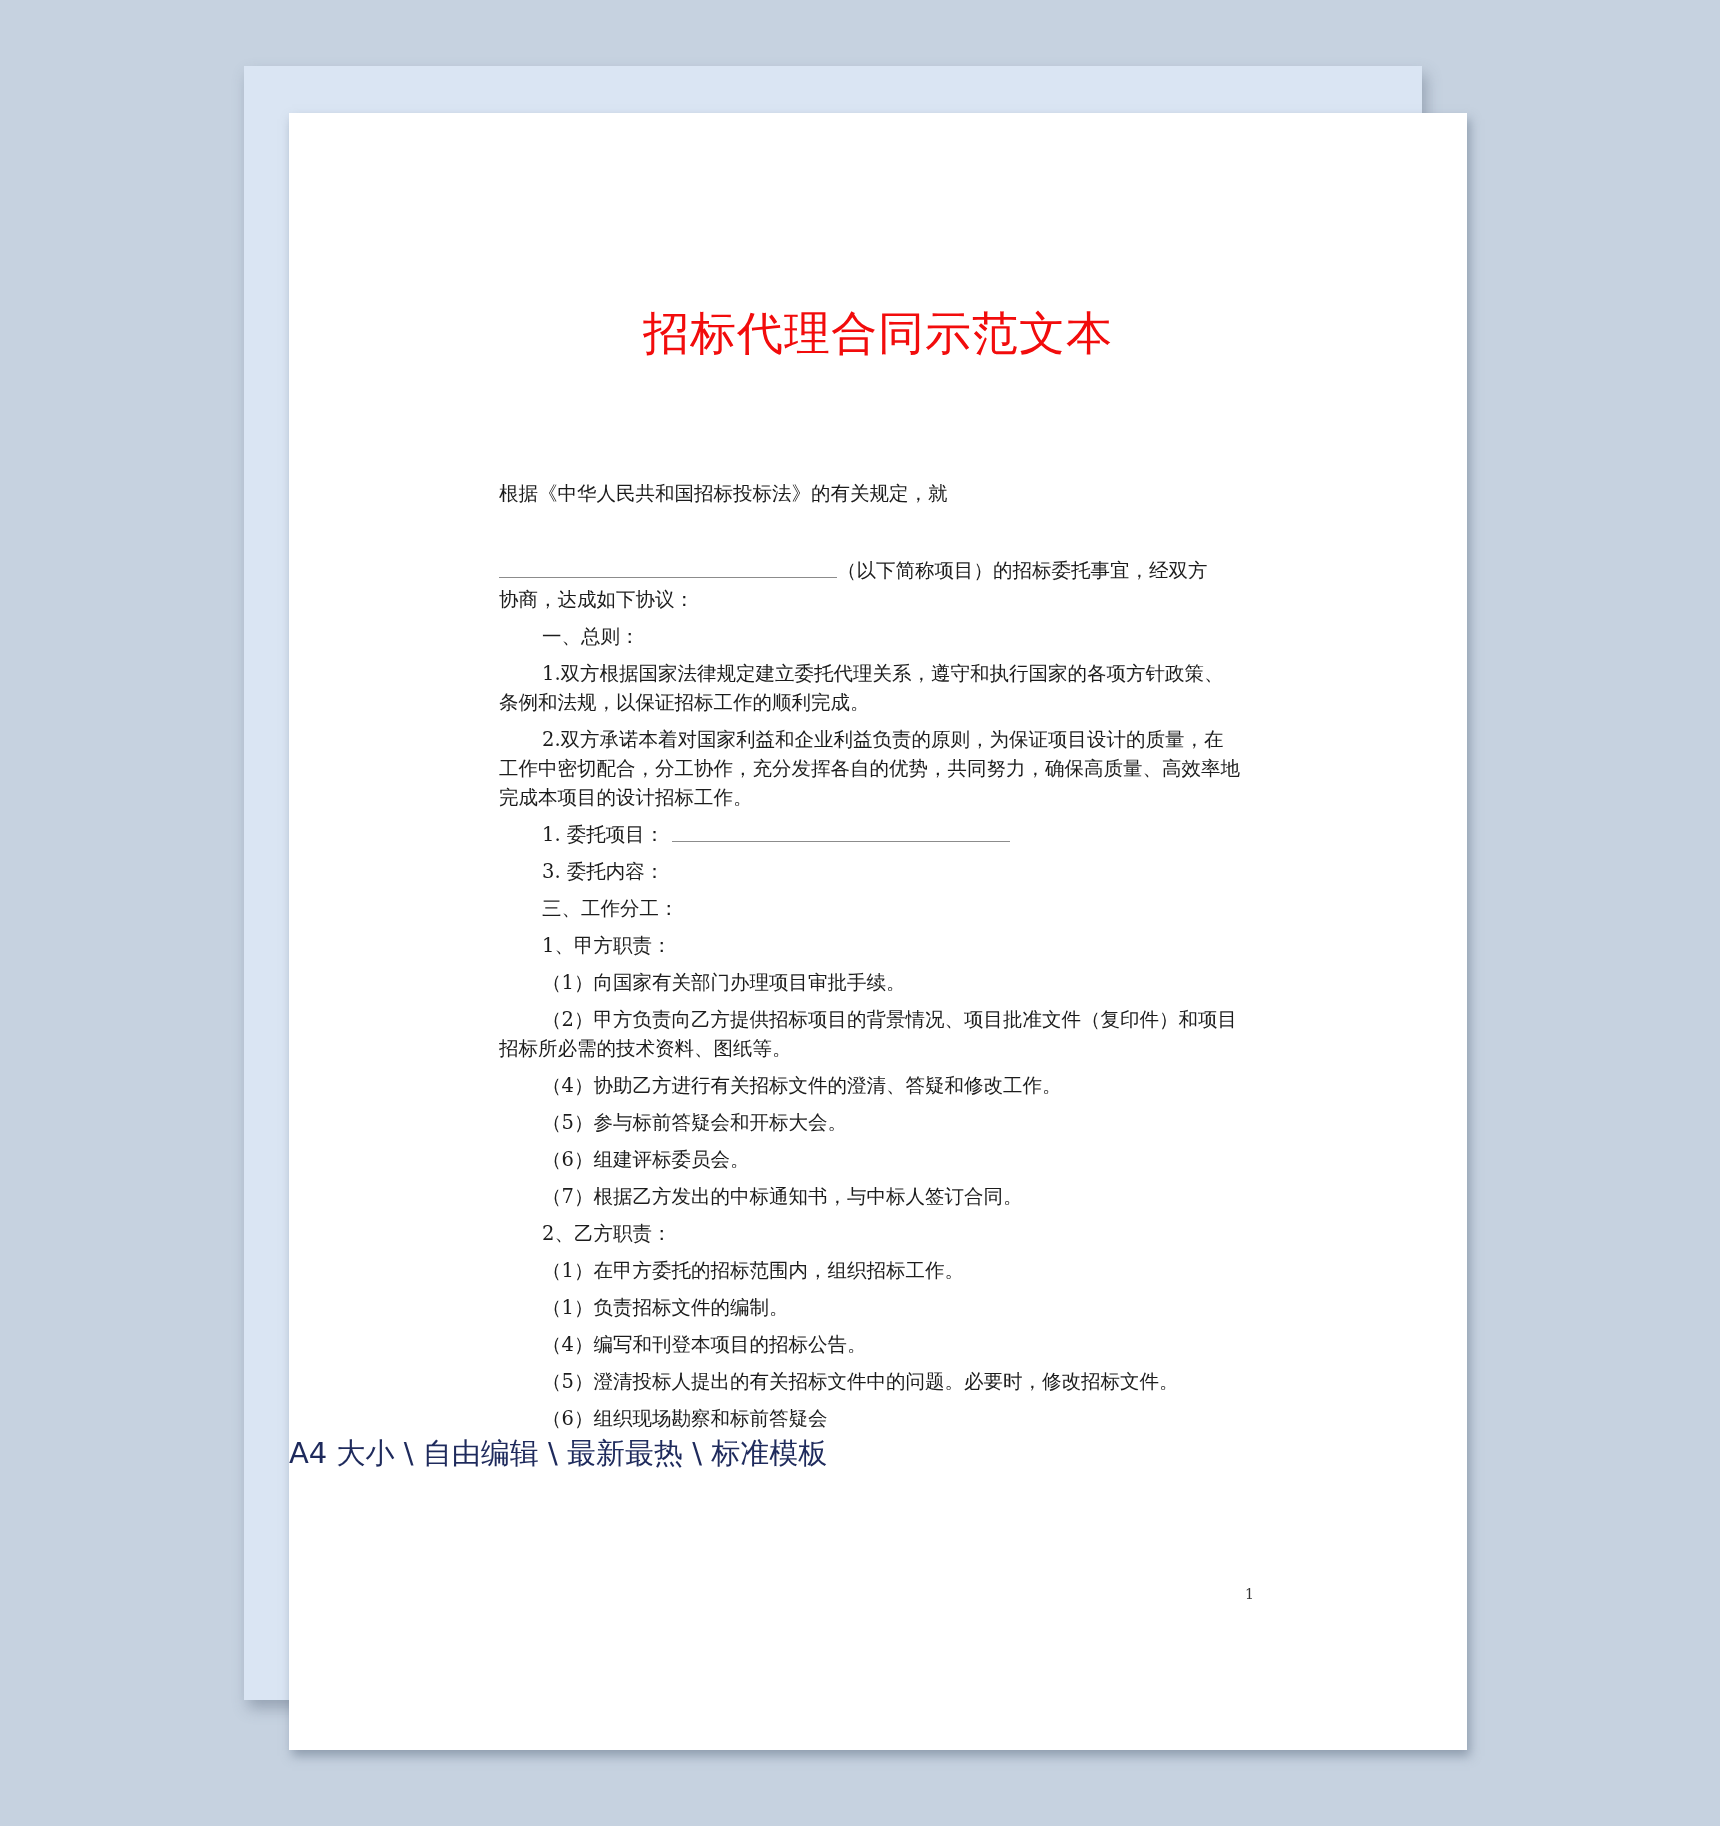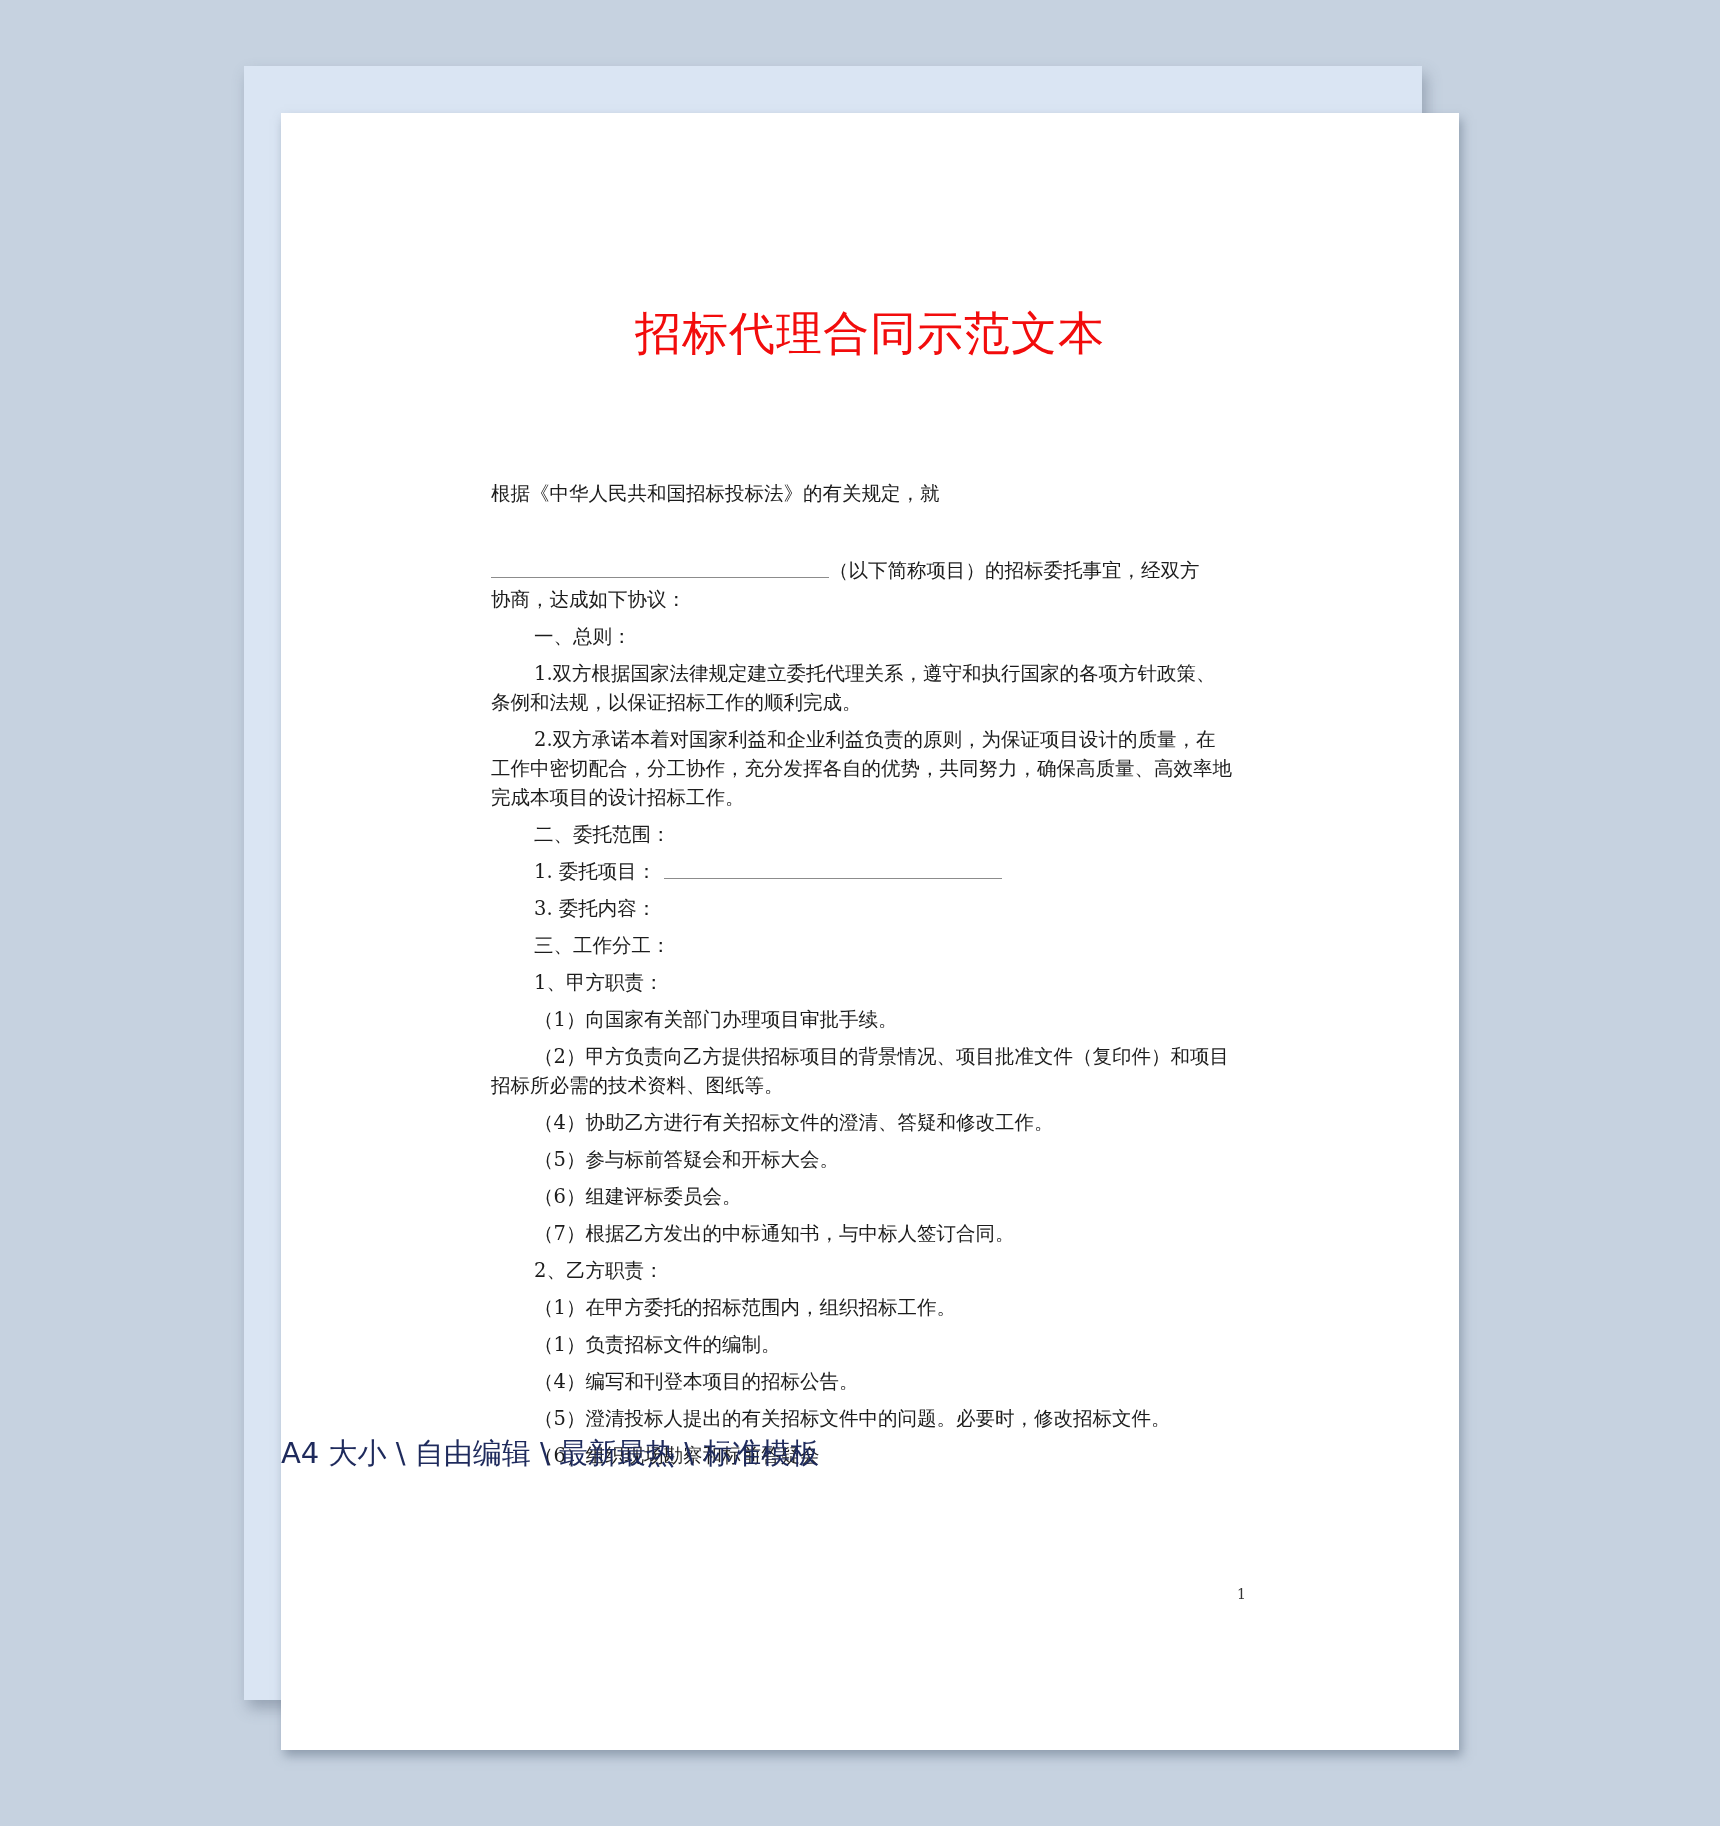--- a/index.html
+++ b/index.html
@@ -9,21 +9,21 @@
     position: relative; overflow: hidden;
     font-family: "DejaVu Serif", "Liberation Serif", serif;
   }
   .page-back {
     position: absolute; left: 244px; top: 66px;
     width: 1178px; height: 1634px;
     background: #dae5f3;
     box-shadow: 4px 8px 14px rgba(90,105,125,0.45);
   }
   .page-front {
-    position: absolute; left: 281px; top: 113px;
+    position: absolute; left: 289px; top: 113px;
     width: 1178px; height: 1637px;
     background: #ffffff;
     box-shadow: 3px 6px 10px rgba(90,105,125,0.5);
     text-decoration: underline;
   }
   .title {
     position: absolute; left: 0; right: 0; top: 190px;
     text-align: center;
     font-family: "DejaVu Sans", "Liberation Sans", sans-serif;
     font-size: 46px; color: #f20c0c; letter-spacing: 1px;
@@ -62,21 +62,20 @@
 
   <div class="body">
     <p class="p tight">根据《中华人民共和国招标投标法》的有关规定，就</p>
     <p class="p tight"><span class="uline"></span><span>（以下简称项目）的招标委托事宜，经双方</span></p>
     <p class="p">协商，达成如下协议：</p>
 
     <p class="p indent">一、总则：</p>
     <p class="p indent">1.双方根据国家法律规定建立委托代理关系，遵守和执行国家的各项方针政策、条例和法规，以保证招标工作的顺利完成。</p>
     <p class="p indent">2.双方承诺本着对国家利益和企业利益负责的原则，为保证项目设计的质量，在工作中密切配合，分工协作，充分发挥各自的优势，共同努力，确保高质量、高效率地完成本项目的设计招标工作。</p>
 
-    <p class="p indent">二、委托范围：</p>
     <p class="p indent"><span>1. 委托项目：</span><span class="uline short"></span></p>
     <p class="p indent">3. 委托内容：</p>
 
     <p class="p indent">三、工作分工：</p>
     <p class="p indent">1、甲方职责：</p>
     <p class="p indent">（1）向国家有关部门办理项目审批手续。</p>
     <p class="p indent">（2）甲方负责向乙方提供招标项目的背景情况、项目批准文件（复印件）和项目招标所必需的技术资料、图纸等。</p>
     <p class="p indent">（4）协助乙方进行有关招标文件的澄清、答疑和修改工作。</p>
     <p class="p indent">（5）参与标前答疑会和开标大会。</p>
     <p class="p indent">（6）组建评标委员会。</p>

